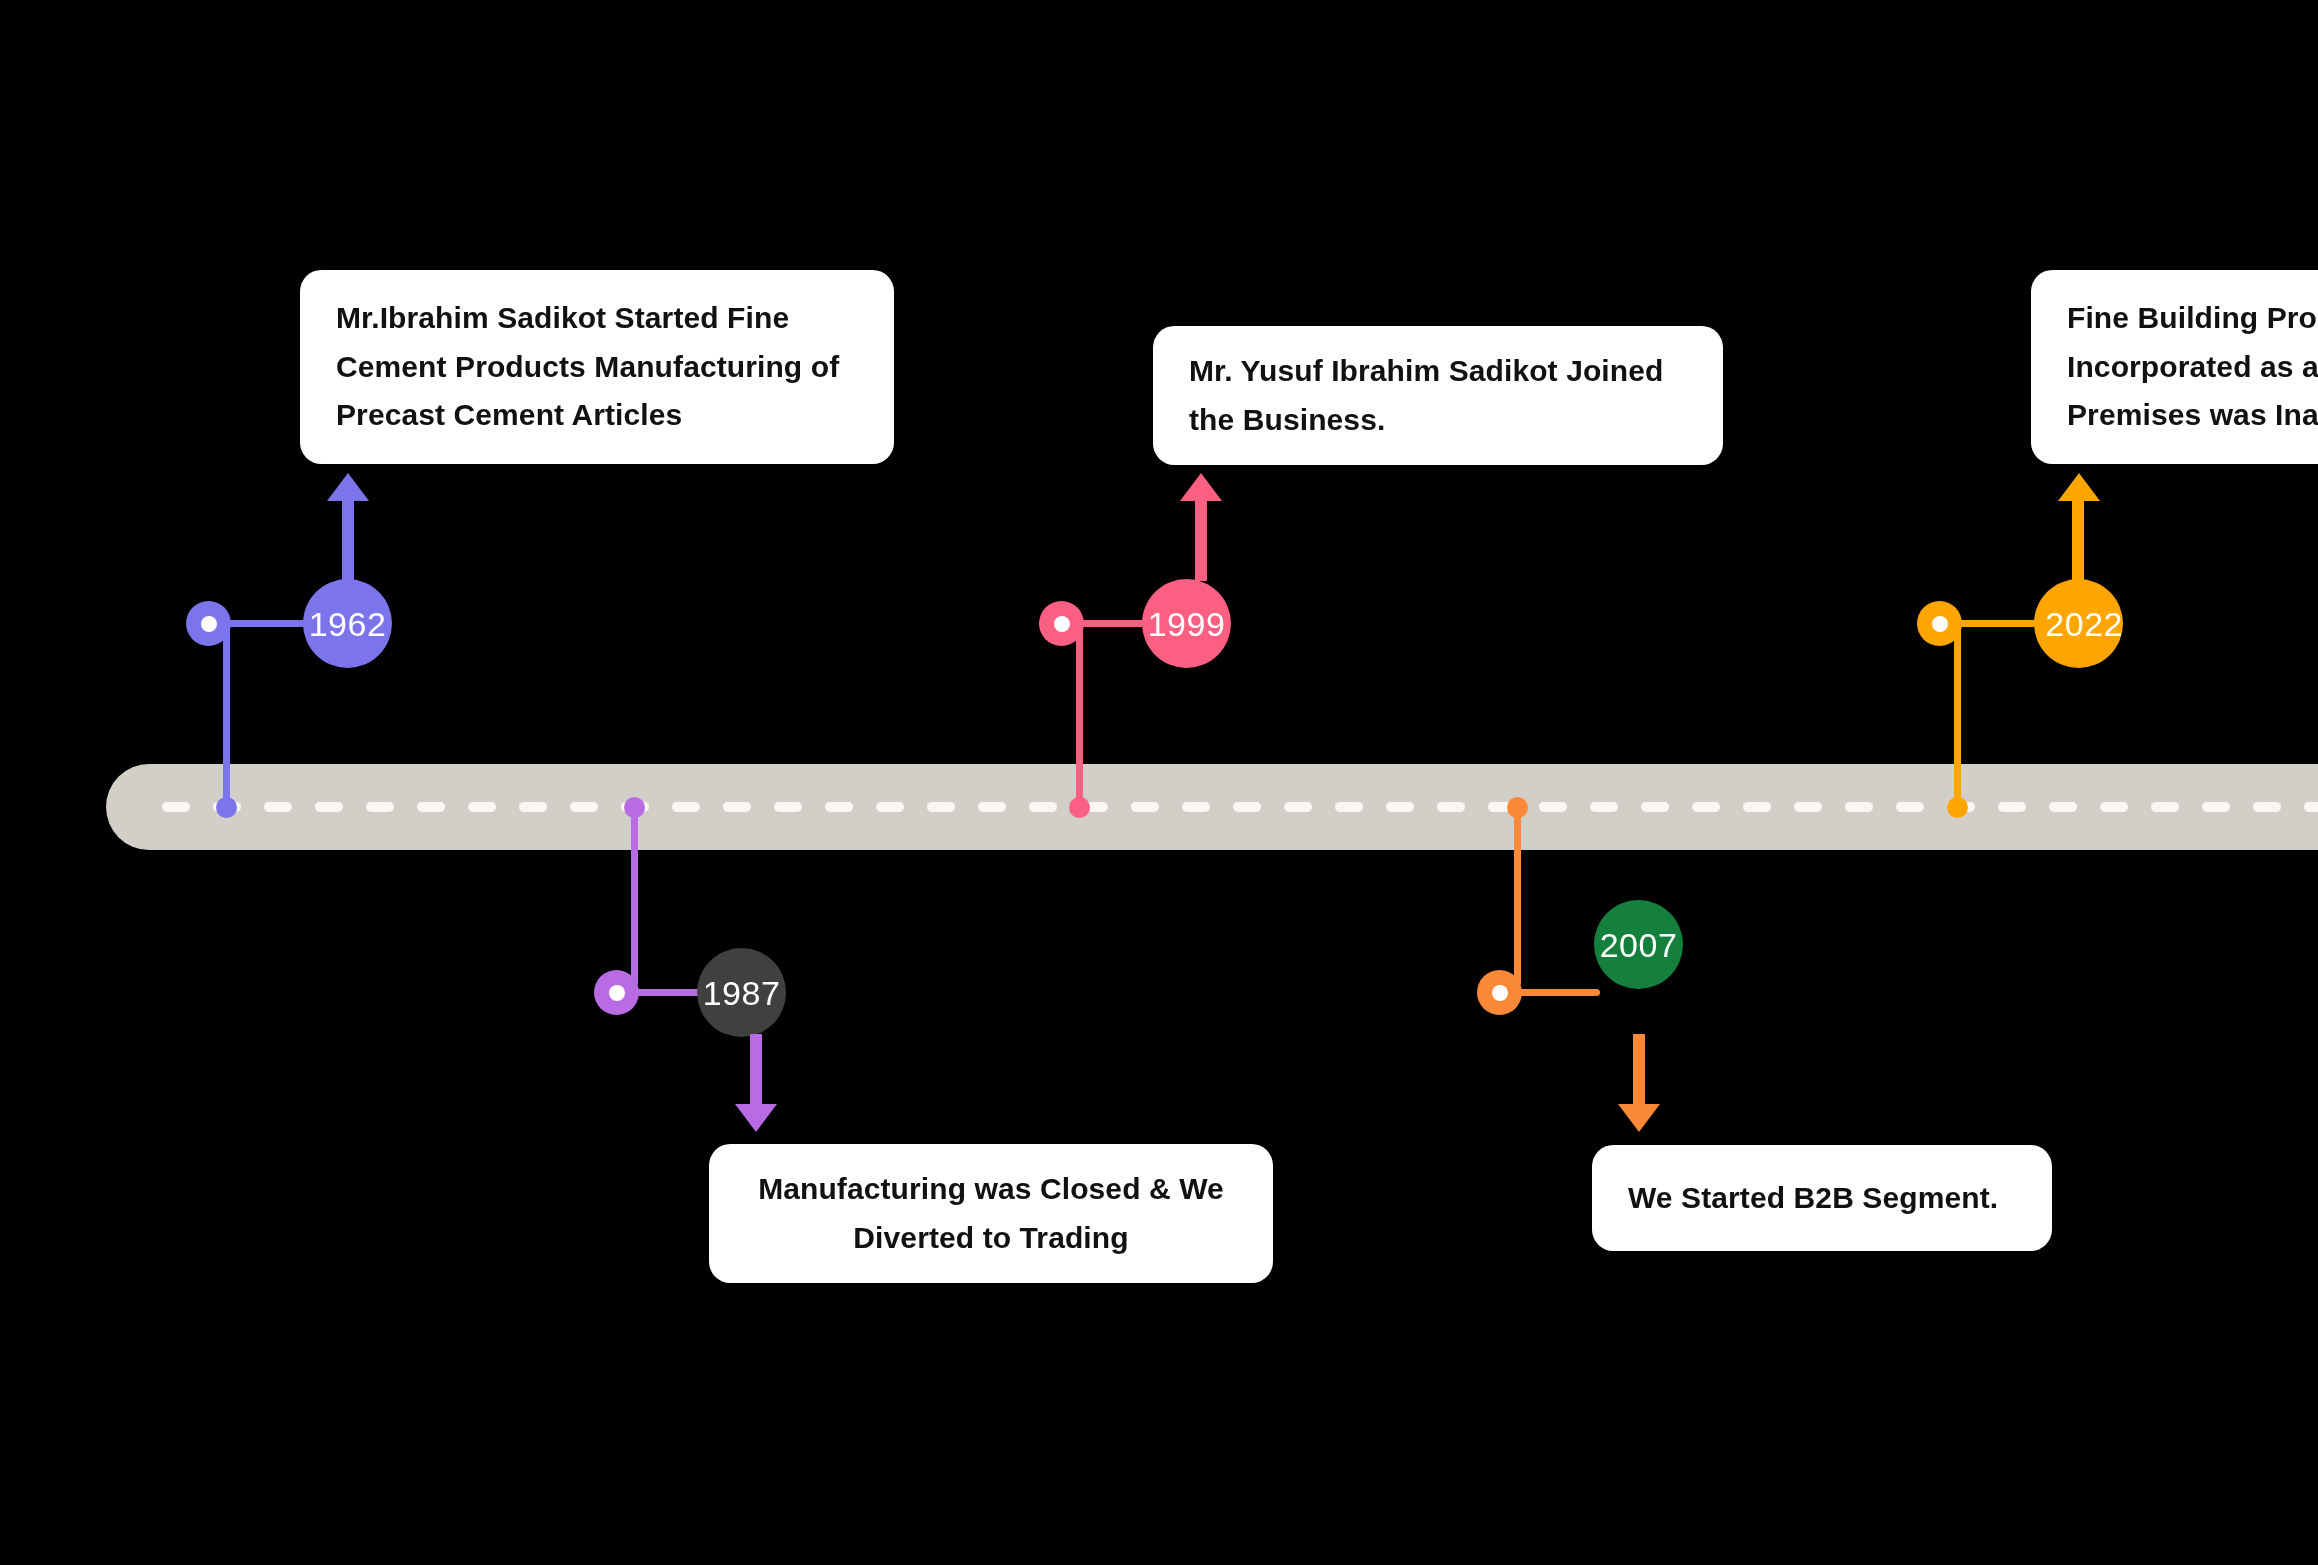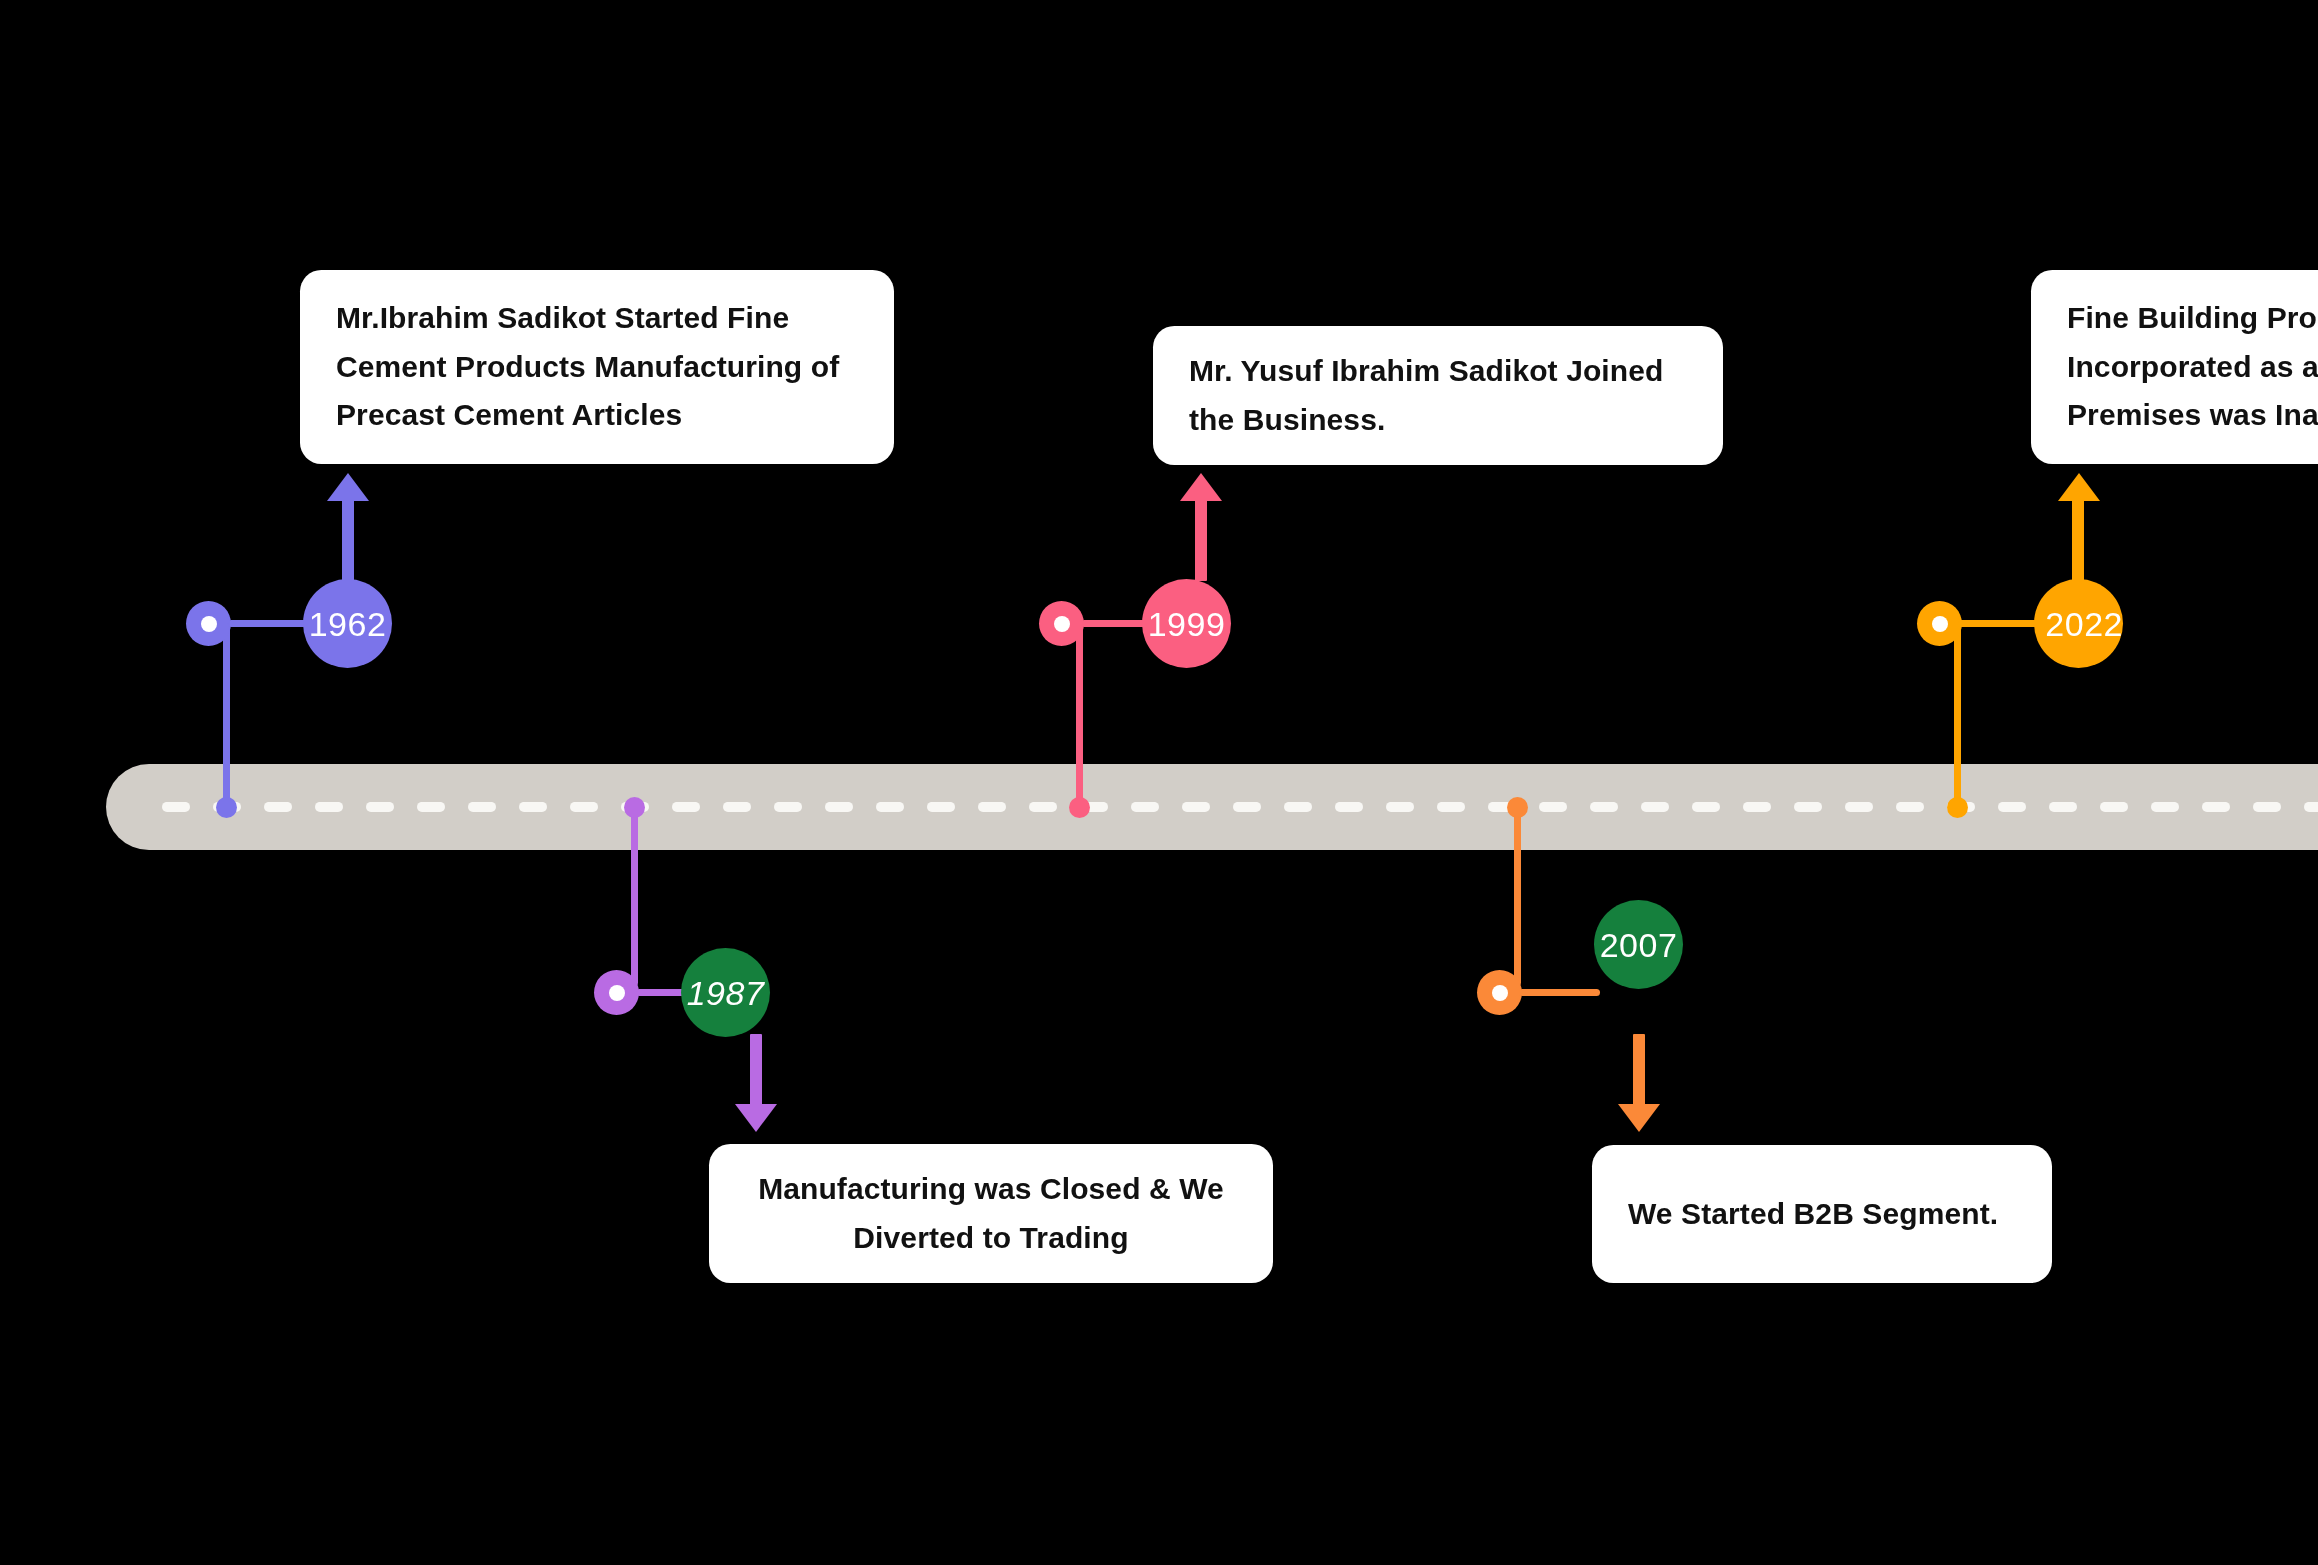--- a/index.html
+++ b/index.html
@@ -234,21 +234,21 @@
     </div>
   </div>
 
   <div class="node">
     <div class="stem" style="left:631px; top:805px; height:181px; background:#b96be3;"></div>
     <div class="road-dot" style="left:624px; top:797px; background:#b96be3;"></div>
     <div class="small-circle" style="left:594px; top:970px; background:#b96be3;">
       <div class="small-circle-dot"></div>
     </div>
     <div class="link" style="left:636px; top:989px; width:81px; background:#b96be3;"></div>
-    <div class="bubble" style="left:681px; top:948px; background:#15803d;font-style:italic;">
+    <div class="bubble" style="left:697px; top:948px; background:#404040;">
       <span class="bubble-year">1987</span>
       <span class="bubble-gloss"></span>
     </div>
     <div class="arrow-shaft" style="left:750px; top:1034px; height:73px; background:#b96be3;"></div>
     <div class="arrow-head down" style="left:735px; top:1104px; border-top:28px solid #b96be3;"></div>
     <div class="card" style="left:709px; top:1144px; width:564px; height:139px; padding:0 36px;text-align:center;">
       <div class="card-text">Manufacturing was Closed &amp; We Diverted to Trading</div>
     </div>
   </div>
 
@@ -276,21 +276,21 @@
     <div class="small-circle" style="left:1477px; top:970px; background:#fb8938;">
       <div class="small-circle-dot"></div>
     </div>
     <div class="link" style="left:1519px; top:989px; width:81px; background:#fb8938;"></div>
     <div class="bubble" style="left:1594px; top:900px; background:#15803d;">
       <span class="bubble-year">2007</span>
       <span class="bubble-gloss"></span>
     </div>
     <div class="arrow-shaft" style="left:1633px; top:1034px; height:73px; background:#fb8938;"></div>
     <div class="arrow-head down" style="left:1618px; top:1104px; border-top:28px solid #fb8938;"></div>
-    <div class="card" style="left:1592px; top:1145px; width:460px; height:138px; padding:0 36px;">
+    <div class="card" style="left:1592px; top:1145px; width:460px; height:106px; padding:0 36px;">
       <div class="card-text">We Started B2B Segment.</div>
     </div>
   </div>
 
   <div class="node">
     <div class="stem" style="left:1954px; top:624px; height:185px; background:#ffa500;"></div>
     <div class="road-dot" style="left:1947px; top:797px; background:#ffa500;"></div>
     <div class="small-circle" style="left:1917px; top:601px; background:#ffa500;">
       <div class="small-circle-dot"></div>
     </div>

